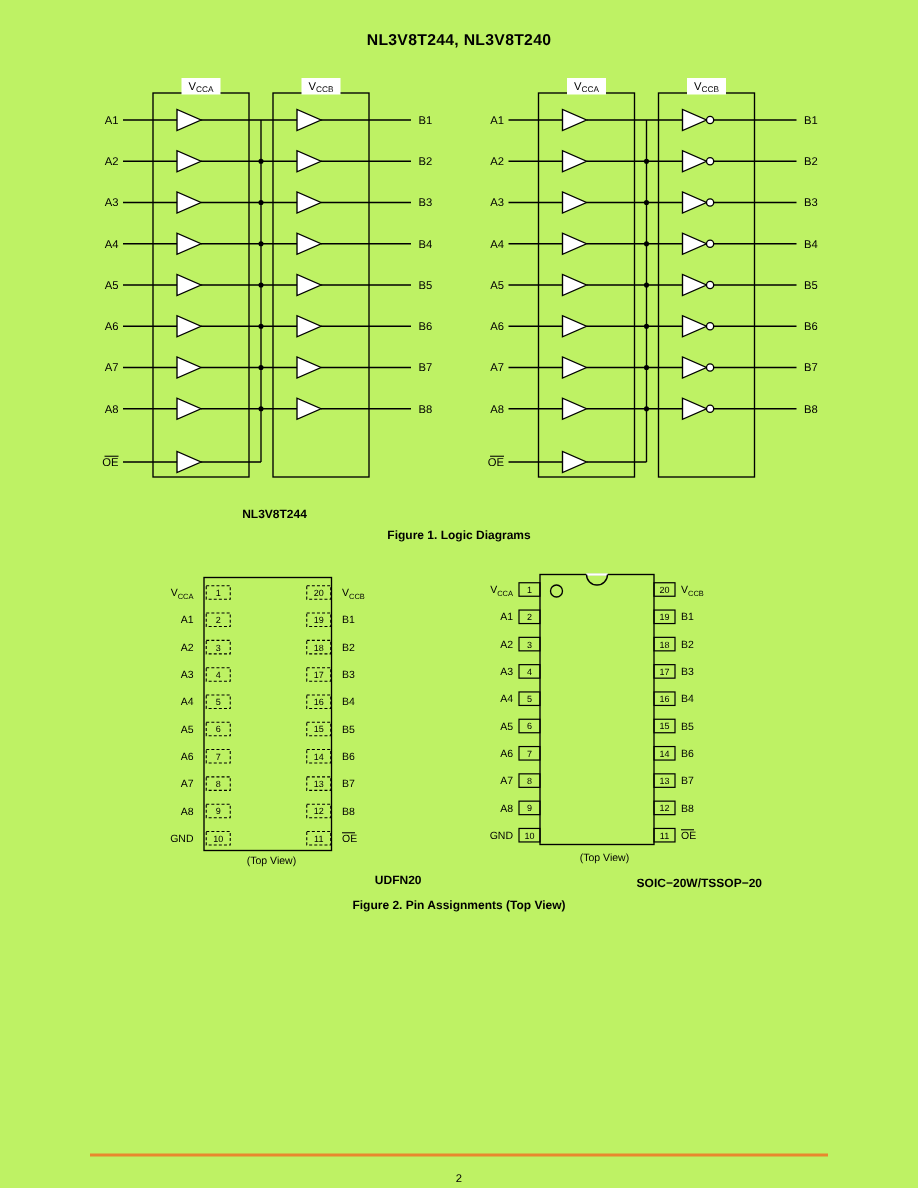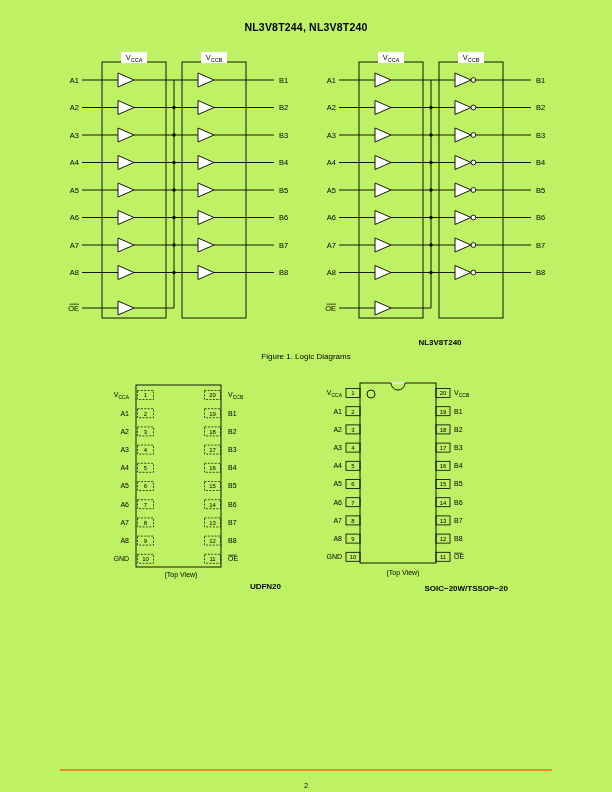--- a/index.html
+++ b/index.html
@@ -1,21 +1,21 @@
 <!DOCTYPE html>
 <html><head>
 <meta charset="utf-8">
 <style>
   *{margin:0;padding:0;box-sizing:border-box}
   html,body{background:#ffffff}
   .page{position:relative;width:612px;height:792px;background:#bef264;margin:0 auto;
         font-family:"Liberation Sans",sans-serif;color:#000;overflow:hidden}
   .title{position:absolute;top:21px;left:0;width:100%;text-align:center;
          font-size:10.5px;font-weight:bold;letter-spacing:.2px}
-  .caption{position:absolute;left:0;width:100%;text-align:center;font-size:8px;font-weight:normal}
+  .caption{position:absolute;left:0;width:100%;text-align:center;font-size:8px;font-weight:bold}
   .diag-name{position:absolute;text-align:center;font-size:8px;font-weight:bold}
   .view-label{position:absolute;text-align:center;font-size:7px}
   .pkg-name{position:absolute;text-align:right;font-size:8px;font-weight:bold}
   svg{position:absolute;overflow:visible}
   svg text{font-family:"Liberation Sans",sans-serif;fill:#000}
   .footer-rule{position:absolute;left:60px;top:769px;width:492px;height:2px;background:#e8882d}
   .footer-link{position:absolute;top:771px;left:0;width:100%;text-align:center;
                font-size:7.5px;font-weight:bold;color:#1b7340;text-decoration:none;display:block}
   .footer-page{position:absolute;top:781px;left:0;width:100%;text-align:center;font-size:7.5px}
 </style>
@@ -182,21 +182,21 @@
       <text x="21" y="229.1" text-anchor="end" font-size="7.5">A8</text>
       <text x="221" y="229.1" text-anchor="start" font-size="7.5">B8</text>
       <circle cx="116" cy="226.5" r="1.7" fill="#000"></circle>
       <line x1="24" y1="262" x2="60" y2="262" stroke="#000" stroke-width="0.9"></line>
       <polygon points="60,255 60,269 76,262" fill="#fff" stroke="#000" stroke-width="0.9"></polygon>
       <line x1="76" y1="262" x2="116" y2="262" stroke="#000" stroke-width="0.9"></line>
       <text x="21" y="264.6" text-anchor="end" font-size="7.5">OE</text>
       <line x1="11.7" y1="258.15000000000003" x2="21" y2="258.15000000000003" stroke="#000" stroke-width="0.7"></line>
     </svg>
 
-  <div class="diag-name" style="left:315px;top:338px;width:250px">NL3V8T240</div>
+  <div class="diag-name" style="left:58px;top:338px;width:250px">NL3V8T244</div>
 
   <div class="caption" style="top:352px">Figure 1. Logic Diagrams</div>
 
   <svg id="pk0" style="left:81px;top:377px" width="200" height="200">
       <rect x="55" y="8" width="85" height="182" fill="none" stroke="#000" stroke-width="0.9"></rect>
       <rect x="56.5" y="13.5" width="16" height="9" fill="none" stroke="#000" stroke-width="0.7" stroke-dasharray="2,1.4"></rect>
       <text x="64.5" y="20.3" text-anchor="middle" font-size="6">1</text>
       <text x="48" y="20.4" text-anchor="end" font-size="7">V<tspan font-size="5" dy="1.6">CCA</tspan></text>
       <rect x="56.5" y="31.700000000000003" width="16" height="9" fill="none" stroke="#000" stroke-width="0.7" stroke-dasharray="2,1.4"></rect>
       <text x="64.5" y="38.5" text-anchor="middle" font-size="6">2</text>
@@ -324,16 +324,17 @@
       <text x="156" y="182.2" text-anchor="start" font-size="7">OE</text>
       <line x1="156" y1="176.17999999999998" x2="164.68" y2="176.17999999999998" stroke="#000" stroke-width="0.7"></line>
     </svg>
 
   <div class="view-label" style="left:81px;top:571px;width:200px">(Top View)</div>
   <div class="pkg-name" style="left:81px;top:582px;width:200px">UDFN20</div>
 
   <div class="view-label" style="left:298px;top:569px;width:210px">(Top View)</div>
   <div class="pkg-name" style="left:298px;top:584px;width:210px">SOIC−20W/TSSOP−20</div>
 
+  <div class="caption" style="top:599px">Figure 2. Pin Assignments (Top View)</div>
 
   <div class="footer-rule" style="background: rgb(232, 136, 45);"></div>
   <div class="footer-page">2</div>
 </div>
 
 </body></html>

